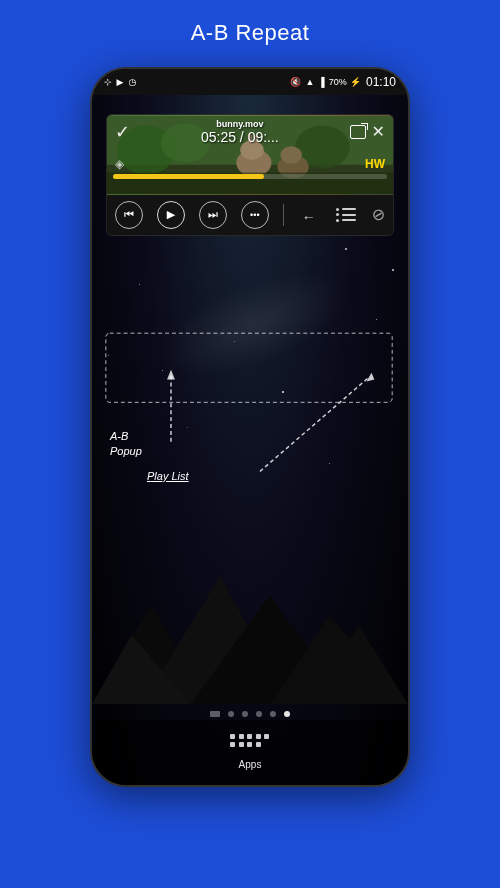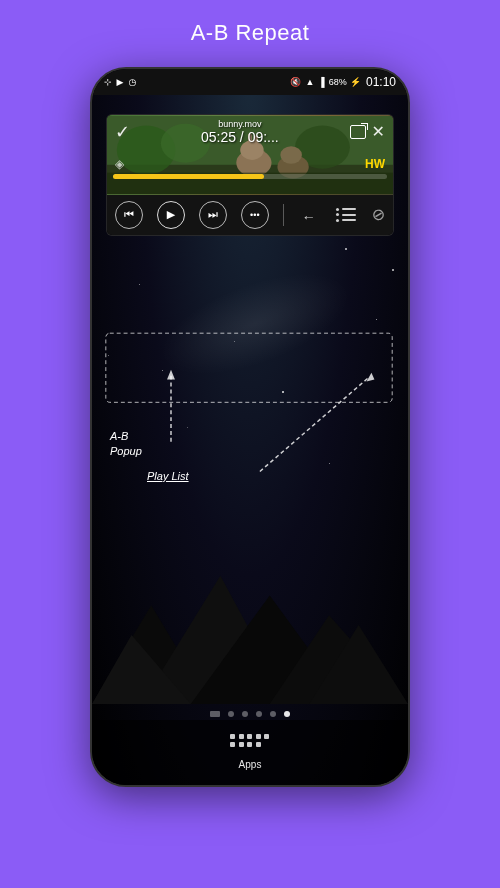--- a/index.html
+++ b/index.html
@@ -188,21 +188,21 @@
       display: flex;
       align-items: center;
       justify-content: space-between;
       padding: 0 8px;
       z-index: 5;
     }
 
     .file-name {
       color: white;
       font-size: 9px;
-      font-weight: normal;
+      font-weight: bold;
       text-shadow: 1px 1px 2px rgba(0,0,0,0.8);
     }
 
     .file-time {
       color: white;
       font-size: 14px;
       text-shadow: 1px 1px 2px rgba(0,0,0,0.8);
       text-align: center;
     }
 
@@ -459,21 +459,21 @@
       width: 100%;
       height: 100%;
       z-index: 22;
       pointer-events: none;
     }
 
   </style>
 </head>
 <body>
 
-<div style="position:relative; width:500px; height:888px; background:#8b5cf6; display:flex; flex-direction:column; align-items:center;">
+<div style="position:relative; width:500px; height:888px; background:#1d4ed8; display:flex; flex-direction:column; align-items:center;">
 
   <div class="top-text">
     <div>A-B Repeat</div>
   </div>
 
   <div class="phone-wrapper">
     <div class="phone-side-vol"></div>
     <div class="phone-side-power"></div>
 
     <div class="phone-screen">
@@ -481,21 +481,21 @@
       <div class="status-bar">
         <div class="status-left">
           <span class="status-icon">⊹</span>
           <span class="status-icon">▶</span>
           <span class="status-icon">◷</span>
         </div>
         <div class="status-right">
           <span class="status-icon">🔇</span>
           <span class="status-icon">▲</span>
           <span class="status-icon">▐</span>
-          <span class="status-icon">68%</span>
+          <span class="status-icon">70%</span>
           <span class="status-icon">⚡</span>
           <span class="status-icon" style="font-size:12px;">01:10</span>
         </div>
       </div>
 
       <div class="bg-screen">
 
         <div class="stars">
           <div class="star" style="width:1px;height:1px;top:15%;left:10%;opacity:0.8;"></div>
           <div class="star" style="width:1px;height:1px;top:12%;left:25%;opacity:0.6;"></div>

